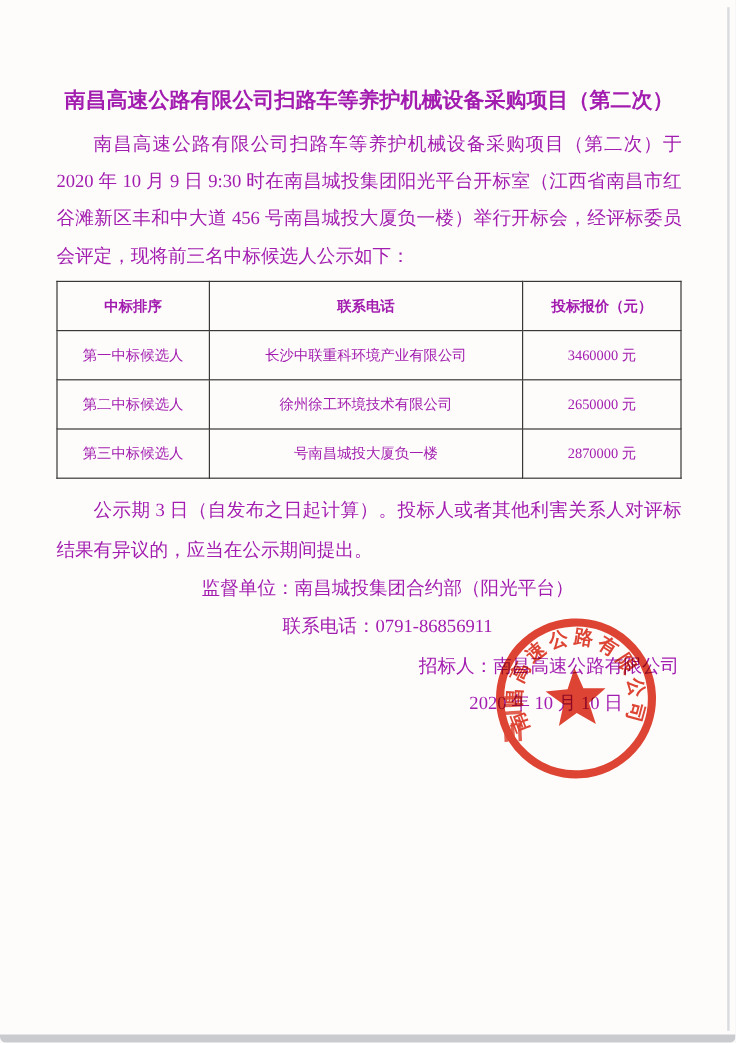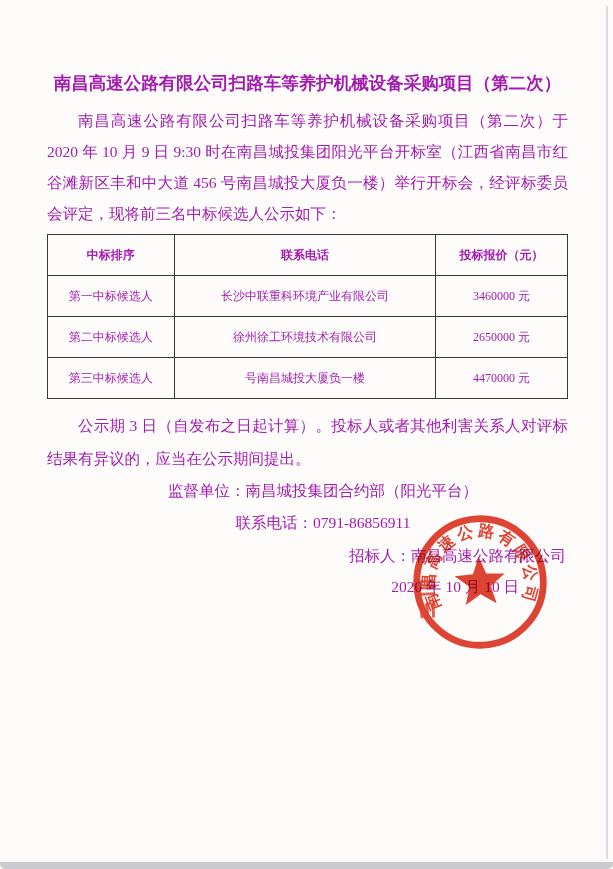--- a/index.html
+++ b/index.html
@@ -143,21 +143,21 @@
           <td>3460000 元</td>
         </tr>
         <tr>
           <td>第二中标候选人</td>
           <td>徐州徐工环境技术有限公司</td>
           <td>2650000 元</td>
         </tr>
         <tr>
           <td>第三中标候选人</td>
           <td>号南昌城投大厦负一楼</td>
-          <td>4470000 元</td>
+          <td>2870000 元</td>
         </tr>
       </tbody>
     </table>
 
     <p class="para notice">公示期 3 日（自发布之日起计算）。投标人或者其他利害关系人对评标结果有异议的，应当在公示期间提出。</p>
 
     <p class="info-line">监督单位：南昌城投集团合约部（阳光平台）</p>
     <p class="info-line">联系电话：0791-86856911</p>
 
     <div class="sign-block">

